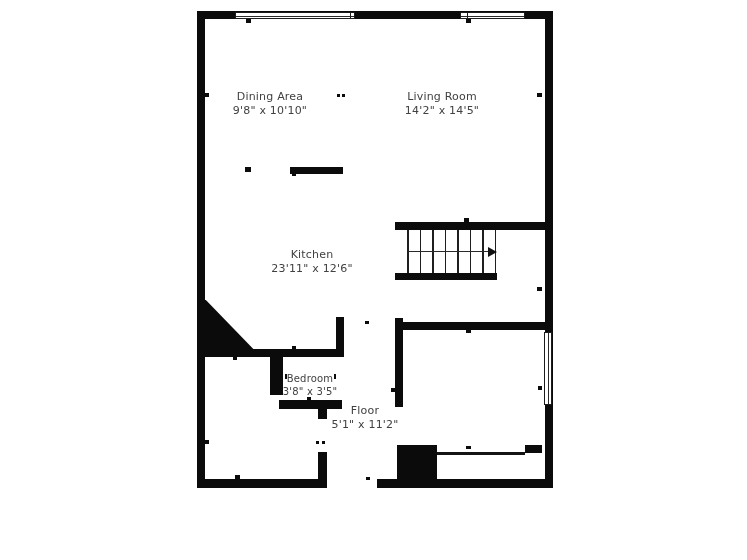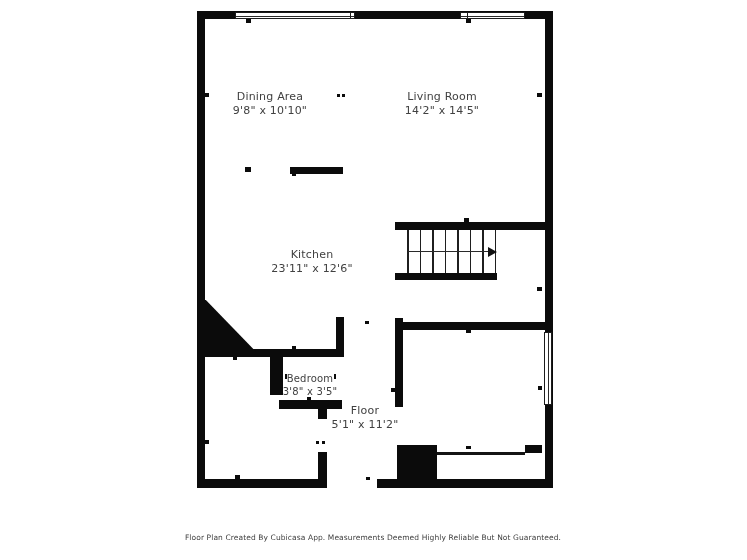--- a/index.html
+++ b/index.html
@@ -132,21 +132,20 @@
   </div>
   <div class="room-label small" style="left:310px;top:372px">
     <div>Bedroom</div>
     <div>3'8" x 3'5"</div>
   </div>
   <div class="room-label" style="left:365px;top:404px">
     <div>Floor</div>
     <div>5'1" x 11'2"</div>
   </div>
 
-  <div class="footer">Floor Plan Created By Cubicasa App. Measurements Deemed Highly Reliable But Not Guaranteed.</div>
 
   <div class="logo">
     <span class="logo-the">THE</span>
     <span class="logo-tm">™</span>
     <span class="logo-mls">MLS</span>
     <span class="logo-swoosh"></span>
     <span class="logo-com">.com</span>
   </div>
 
 </div>

